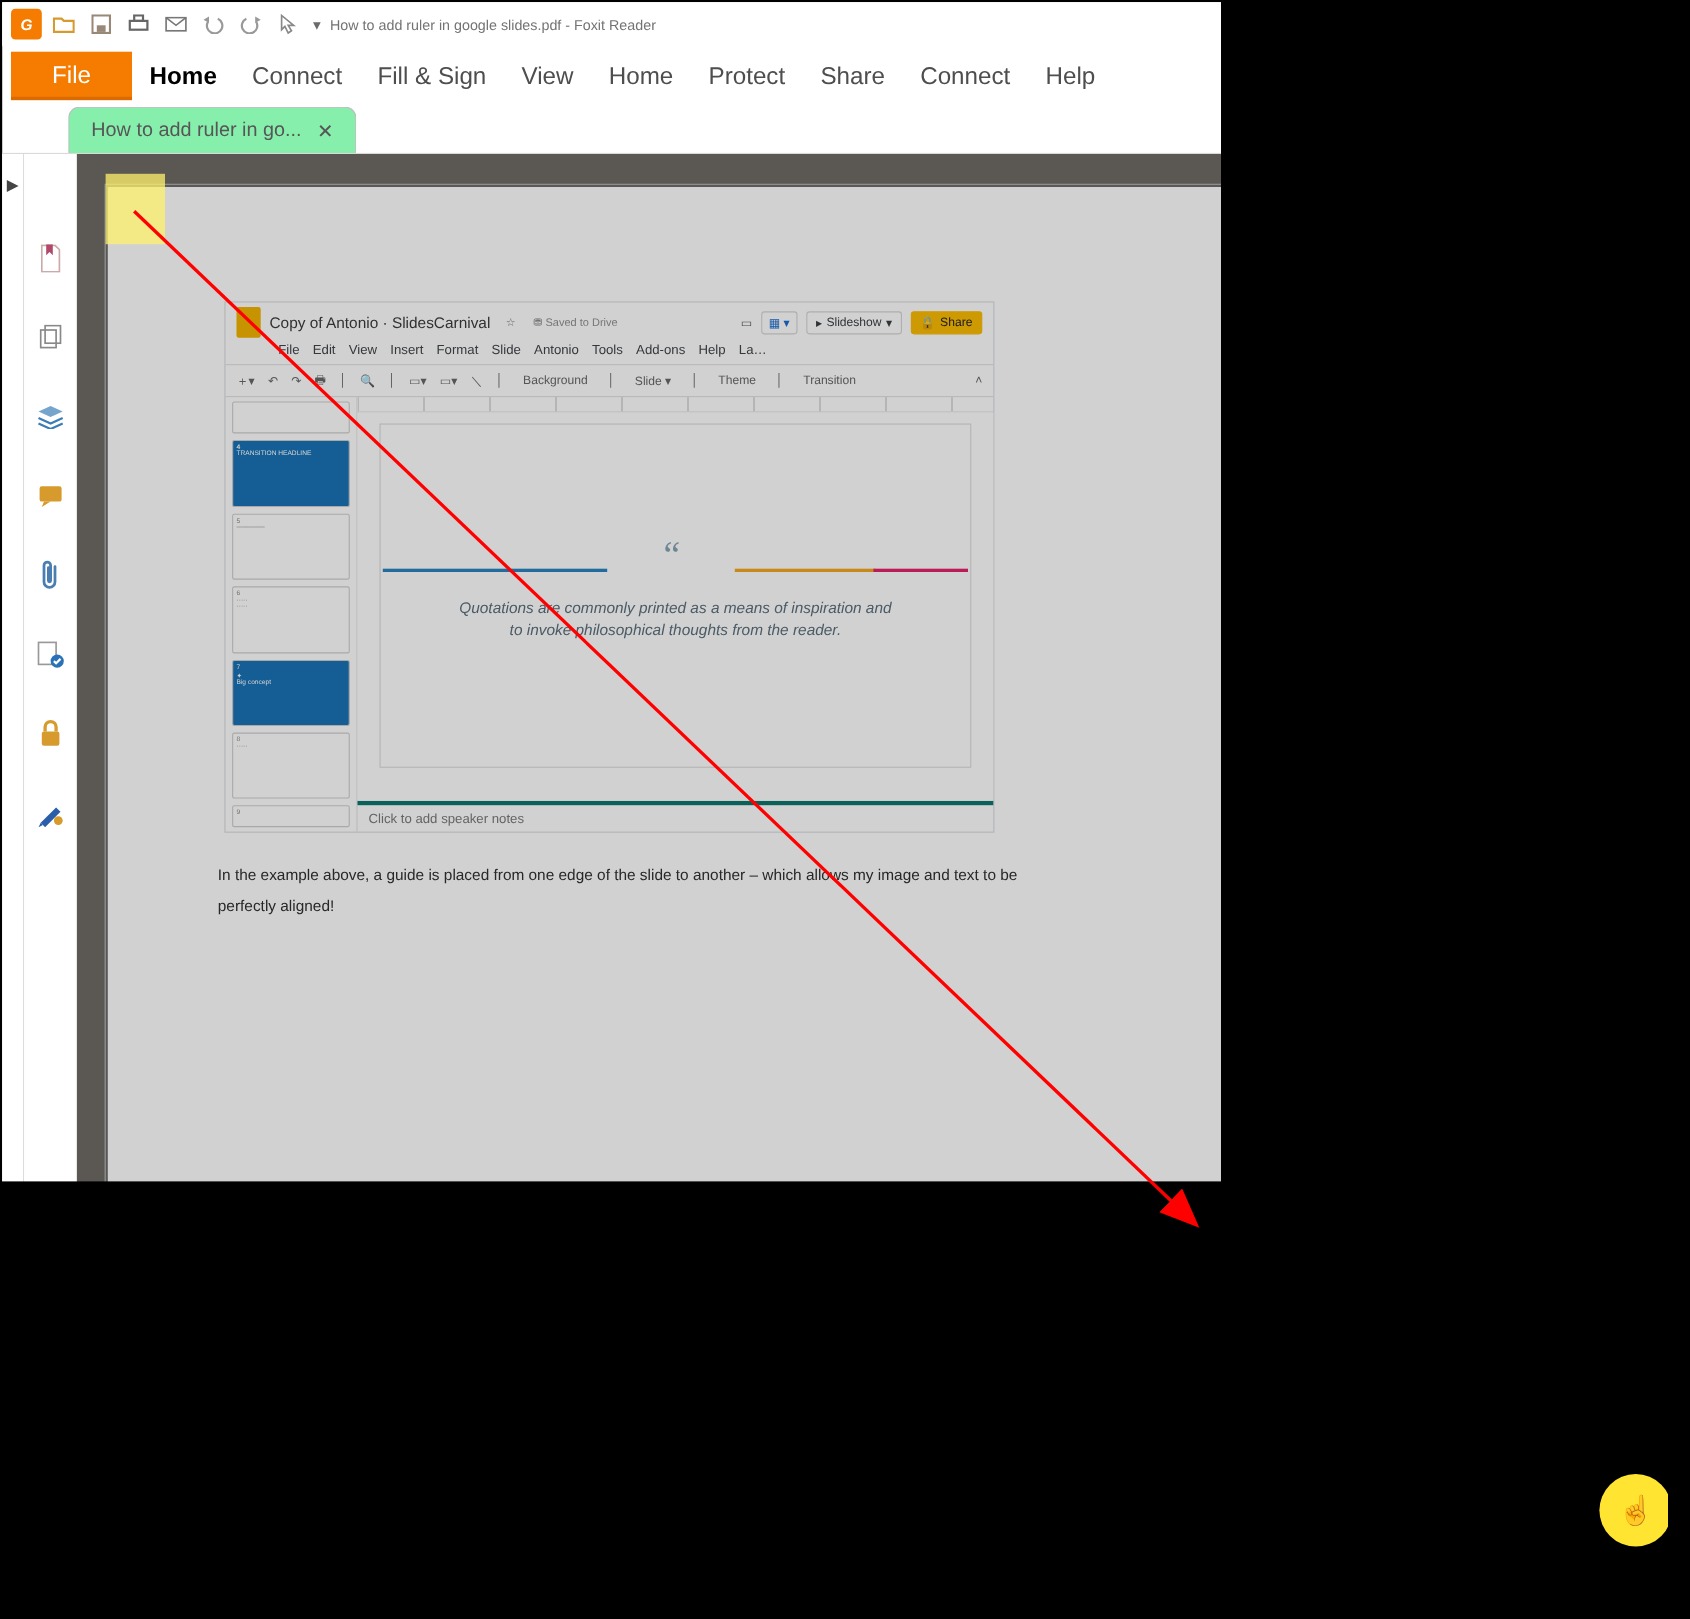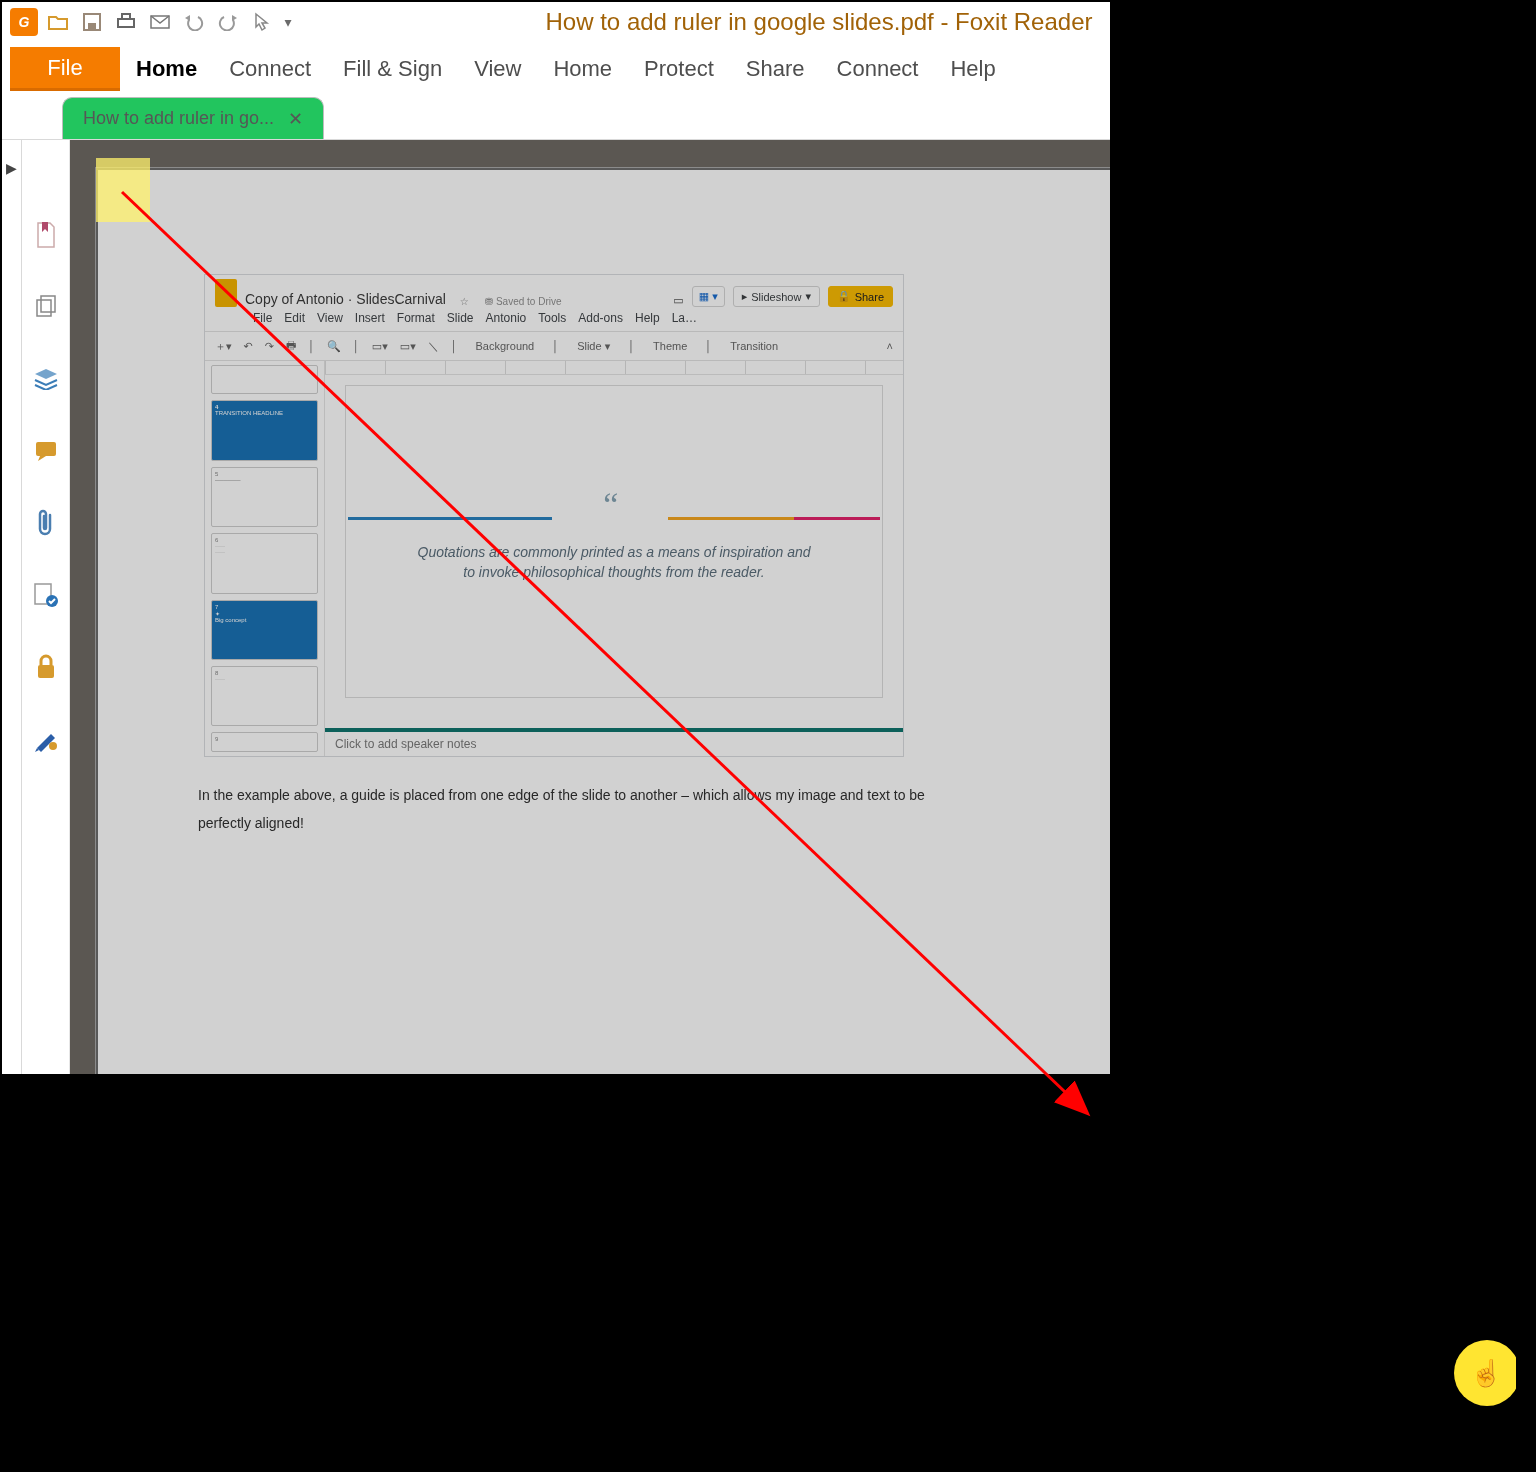--- a/index.html
+++ b/index.html
@@ -3,21 +3,21 @@
 <meta charset="utf-8">
 <style>
 html,body{margin:0;padding:0;font-family:"Segoe UI",Tahoma,sans-serif;font-size:14px;background:#fff;color:#4a4a4a;overflow:hidden}
 *{box-sizing:border-box}
 
 
 .app{width:1536px;height:1472px;position:relative;display:flex;flex-direction:column;border:2px solid #000}
 
 
 .titlebar{height:40px;background:#fff;display:flex;align-items:center;padding:0 8px;gap:6px}
-.titlebar .title{flex:1;text-align:center;color:#a16207;font-size:24px}
+.titlebar .title{flex:1;text-align:left;color:#737373;font-size:13px}
 .qa-btn{width:28px;height:28px;display:flex;align-items:center;justify-content:center;color:#6b6b6b}
 .brand{width:28px;height:28px;background:#f57c00;color:#fff;display:flex;align-items:center;justify-content:center;border-radius:4px;font-weight:bold;font-style:italic}
 .sys-area{display:flex;gap:28px;align-items:center;padding-right:18px;color:#8b8b8b}
 .sys-btn{width:20px;height:20px;display:flex;align-items:center;justify-content:center}
 
 
 .ribbon{height:54px;display:flex;align-items:center;padding:0 8px}
 .file-tab{background:#f57c00;color:#fff;width:110px;height:44px;display:flex;align-items:center;justify-content:center;font-size:22px;border-bottom:3px solid #d96b00}
 .rbn-tabs{display:flex;align-items:center;gap:28px;padding-left:14px;font-size:22px;color:#4e4e4e}
 .rbn-tab{padding:4px 2px;cursor:pointer;white-space:nowrap}
@@ -30,21 +30,21 @@
 .search-wrap{display:flex;align-items:center;gap:4px}
 .search-box{width:190px;height:34px;border:1px solid #adadad;display:flex;align-items:center;background:#fff}
 .search-box input{flex:1;border:none;outline:none;font-size:18px;padding:0 8px;color:#7a7a7a}
 .search-btn{width:28px;height:28px;color:#0a64a4;display:flex;align-items:center;justify-content:center}
 .rb-extra{width:22px;height:34px;display:flex;align-items:center;justify-content:center;background:#e4e4e4;color:#444;margin-left:6px}
 .rb-arrow{width:22px;height:34px;display:flex;align-items:center;justify-content:center;color:#115a9e}
 
 
 .doctabs{height:44px;display:flex;align-items:flex-end;padding-left:60px;border-bottom:1px solid #d9d9d9;position:relative}
 .doctab{min-width:260px;height:42px;border:1px solid #bdbdbd;border-bottom:none;border-top-left-radius:10px;border-top-right-radius:10px;background:#fff;display:flex;align-items:center;padding:0 20px;color:#6e6e6e;font-size:18px;margin-right:-6px}
-.doctab.active{background:#22c55e;z-index:2;color:#565656}
+.doctab.active{background:#86efac;z-index:2;color:#565656}
 .doctab .x{margin-left:auto;padding-left:14px}
 
 .promo{position:absolute;right:2px;top:-10px;width:316px;height:52px;background:#00917d;color:#fff;font-style:italic;font-weight:bold;font-size:19px;line-height:22px;padding:4px 10px;display:flex;align-items:center;gap:8px}
 .promo-ic{width:38px;height:38px;background:#e44;border-radius:3px;display:flex;align-items:center;justify-content:center;font-size:10px;font-style:normal}
 .promo-ic-label{color:#fff;font-size:10px;font-weight:bold}
 
 
 .main{flex:1;display:flex;min-height:0;position:relative}
 
 .side-handle{width:20px;display:flex;align-items:flex-start;justify-content:center;padding-top:20px;background:#fff;border-right:1px solid #d9d9d9}
@@ -57,21 +57,21 @@
 
 
 .dim{position:absolute;inset:0;background:rgba(0,0,0,.18);pointer-events:none;z-index:6}
 
 
 .page{position:absolute;left:26px;top:28px;right:38px;bottom:30px;background:#fff;border:2px solid #6d6d6d;box-shadow:0 0 0 1px #aaa}
 .page-inner{position:absolute;inset:0;padding:104px 100px 40px 100px}
 
 
 .gslide{width:700px;height:483px;border:1px solid #dadce0;background:#fff;font-size:11px;color:#444;display:flex;flex-direction:column;margin-left:6px;position:relative}
-.gtop{display:flex;align-items:flex-end;gap:8px;padding:4px 10px 0 10px}
+.gtop{display:flex;align-items:center;gap:8px;padding:4px 10px 0 10px}
 .gbrand{width:22px;height:28px;background:#f4b400;border-radius:2px}
 .gtitle{font-size:14px;color:#3c3c3c}
 .gtitle-mini{color:#828282;font-size:10px;margin-left:6px}
 .gcloud{color:#909090;font-size:10px;margin-left:8px}
 .gspacer{flex:1}
 .gbtn{border:1px solid #d6d6d6;border-radius:3px;padding:3px 8px;color:#3c4043;font-size:11px;display:flex;align-items:center;gap:4px}
 .gbtn.solid{background:#fbbc04;border-color:#fbbc04;color:#222}
 .gmenu{display:flex;gap:12px;padding:4px 10px 6px 48px;color:#42464a;font-size:12px}
 .gtools{height:30px;border-top:1px solid #e2e2e2;border-bottom:1px solid #e2e2e2;display:flex;align-items:center;gap:12px;padding:0 10px;color:#686868;font-size:11px}
 .gchip{border:none;padding:0 6px}

